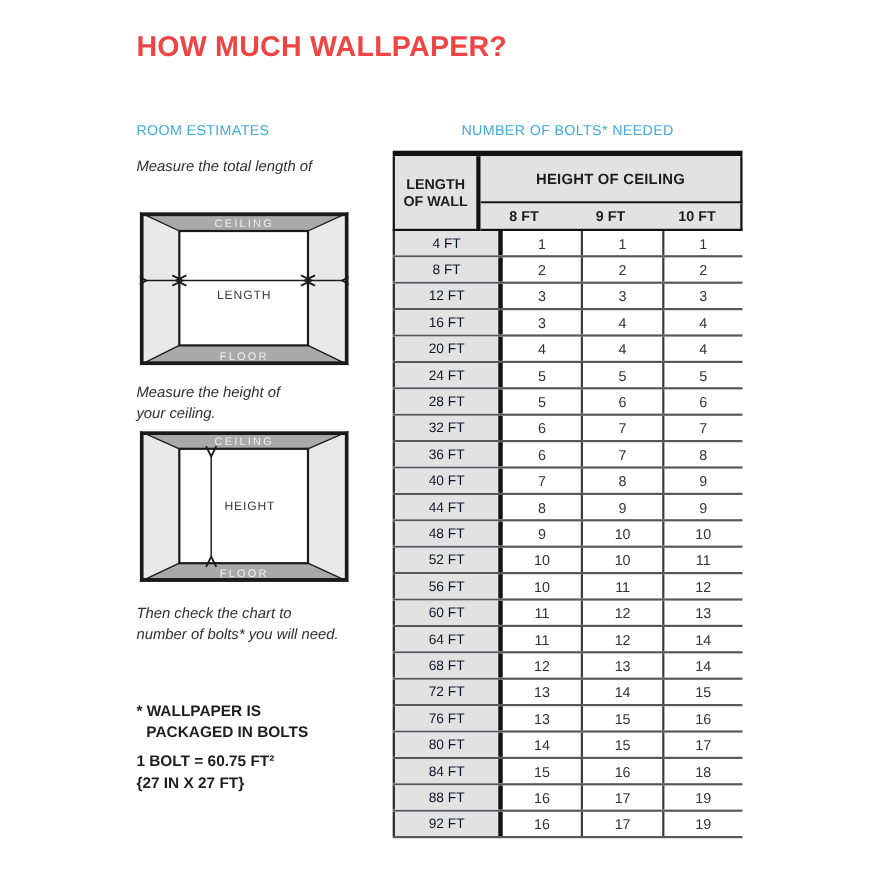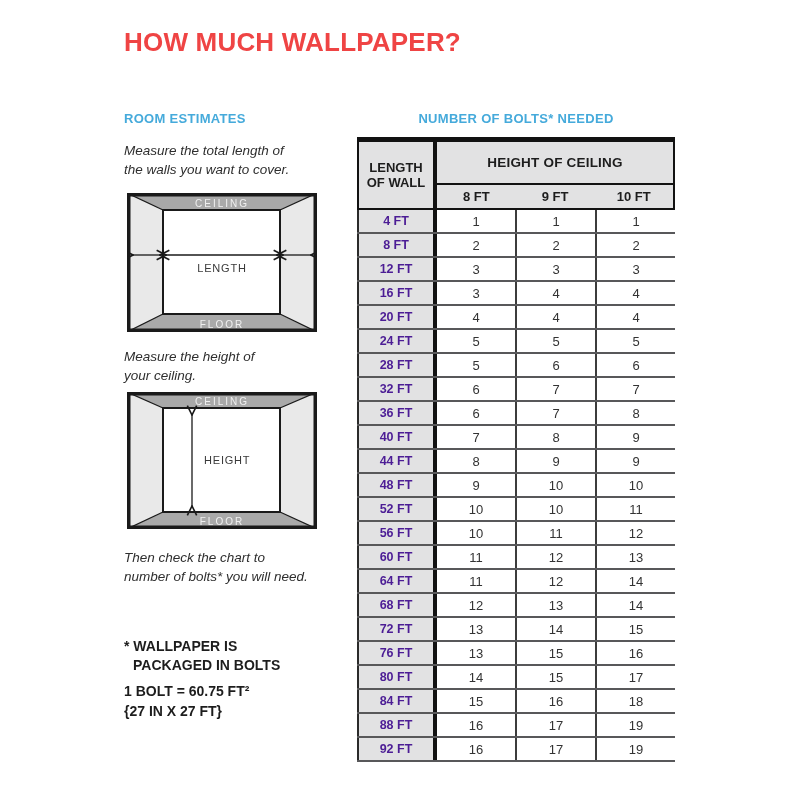--- a/index.html
+++ b/index.html
@@ -13,21 +13,21 @@
   }
   .abs { position: absolute; }
 
   
   .page-title {
     left: 124px; top: 27px;
     font-size: 26px; font-weight: bold; letter-spacing: 0.2px;
     color: #ef4444;
   }
   .section-heading {
-    font-size: 13px; font-weight: bold; letter-spacing: 0.3px;
+    font-size: 13px; font-weight: normal; letter-spacing: 0.3px;
     color: #45aadb;
   }
   .heading-left { left: 124px; top: 111px; }
   .heading-table { left: 357px; top: 111px; width: 318px; text-align: center; }
 
   
   .body-text { font-size: 13.5px; line-height: 19px; color: #2e2e2e; font-style: italic; }
   .step1 { left: 124px; top: 141px; }
   .step2 { left: 124px; top: 347px; }
   .step3 { left: 124px; top: 548px; }
@@ -61,43 +61,42 @@
   .sub-heads {
     height: 25px; background: #e2e2e3; display: flex;
     border-bottom: 2px solid #121212; border-right: 2px solid #121212;
   }
   .sub-heads .subcell {
     flex: 1; display: flex; align-items: center; justify-content: center;
     font-weight: bold; font-size: 13px; color: #1d1d1d;
   }
   .tbl-body .trow { display: flex; height: 24px; border-bottom: 2px solid #58585a; }
   .trow .rlabel {
-    width: 80px; height: 22px; background: #e2e2e3;
+    width: 100px; height: 22px; background: #e2e2e3;
     border-left: 2px solid #2a2a2a; border-right: 4px solid #121212;
     display: flex; align-items: center; justify-content: center;
-    font-weight: bold; font-size: 12.5px; color: #4c1d95;
+    font-weight: normal; font-size: 12.5px; color: #0f172a;
   }
   .trow .val {
     flex: 1; height: 22px;
     display: flex; align-items: center; justify-content: center;
     font-size: 13px; color: #333333;
     border-right: 2px solid #3c3c3c;
   }
   .trow .val:last-child { border-right: none; }
 </style>
 </head>
 <body>
 
 <div class="abs page-title">HOW MUCH WALLPAPER?</div>
 
 <div class="abs section-heading heading-left">ROOM ESTIMATES</div>
 
 <div class="abs body-text step1">
   <div>Measure the total length of</div>
-  <div>the walls you want to cover.</div>
 </div>
 
 <svg class="abs diagram1" width="190" height="139" viewBox="0 0 190 139">
   <defs>
     <marker id="ah1" viewBox="0 0 10 10" refX="1" refY="5" markerWidth="9" markerHeight="9" orient="auto-start-reverse">
       <path d="M9,1 L1,5 L9,9" fill="none" stroke="#1a1a1a" stroke-width="1.4"></path>
     </marker>
   </defs>
   <polygon points="0,0 36,17 36,121 0,139" fill="#e9e9e9"></polygon>
   <polygon points="190,0 153,17 153,121 190,139" fill="#e9e9e9"></polygon>

